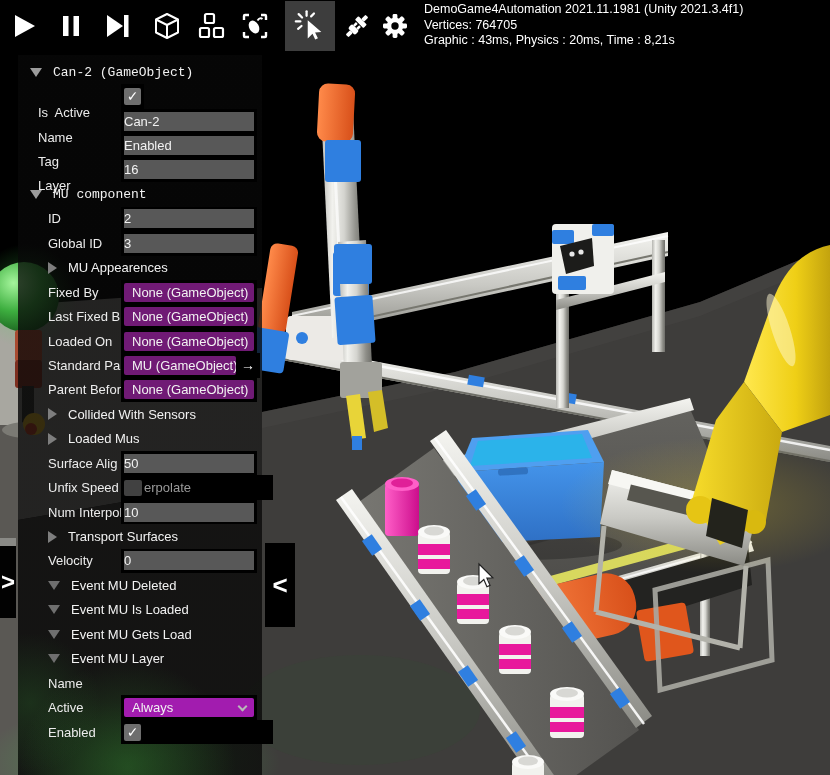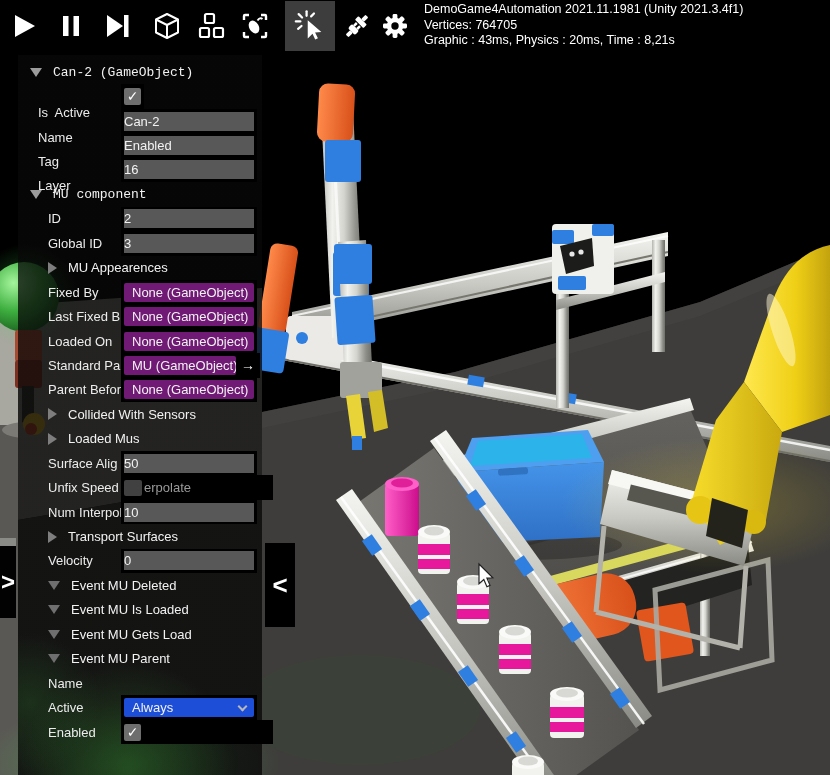--- a/index.html
+++ b/index.html
@@ -46,21 +46,21 @@
   .input{width:130px;height:19px;background:#585858;border-radius:0;color:#f2f2f2;
      line-height:19px;overflow:hidden;white-space:pre;cursor:text;}
   .objfield{width:130px;height:19px;background:#701a75;border-radius:2px;color:#f2f2f2;
      line-height:19px;padding-left:8px;overflow:hidden;white-space:pre;cursor:pointer;}
   .objfield.narrow{width:112px;}
   .objarrow{width:18px;height:18px;margin-left:3px;background:#000;color:#fff;display:flex;
      align-items:center;justify-content:center;font-size:14px;cursor:pointer;}
   .cb{width:17px;height:17px;background:#6e6e6e;border-radius:2px;color:#fff;flex:none;
      font-size:14px;line-height:16px;text-align:center;cursor:pointer;}
   .wrapwide{width:152px;}
-  .dropdown{width:130px;height:19px;background:#1d4ed8;border-radius:2px;color:#f2f2f2;
+  .dropdown{width:130px;height:19px;background:#a21caf;border-radius:2px;color:#f2f2f2;
      line-height:19px;padding-left:8px;position:relative;cursor:pointer;}
   .ddchev{position:absolute;right:8px;top:5px;width:7px;height:7px;border-right:2px solid #b8b8b8;
      border-bottom:2px solid #b8b8b8;transform:rotate(45deg);}
   .dimbox{width:18px;height:16px;background:#414141;border-radius:2px;flex:none;}
   .dimtext{color:#9a9a9a;margin-left:2px;white-space:pre;}
 
   
   .edgecap{position:absolute;left:0;top:538px;width:16px;height:8px;background:#8a8a86;z-index:5;}
   .arrow-left{position:absolute;left:0;top:546px;width:16px;height:72px;background:#020202;z-index:5;
      color:#fff;display:flex;align-items:center;justify-content:center;font-size:24px;
@@ -562,21 +562,21 @@
       <span class="htxt">Event MU Is Loaded</span>
     </div>
 
     <div class="row hdr2">
       <span class="tri down ev"></span>
       <span class="htxt">Event MU Gets Load</span>
     </div>
 
     <div class="row hdr2">
       <span class="tri down ev"></span>
-      <span class="htxt">Event MU Parent</span>
+      <span class="htxt">Event MU Layer</span>
     </div>
 
     <div class="row">
       <span class="label ind2">Name</span>
     </div>
 
     <div class="row">
       <span class="label ind2">Active</span>
       <span class="fieldwrap">
         <span class="dropdown">

